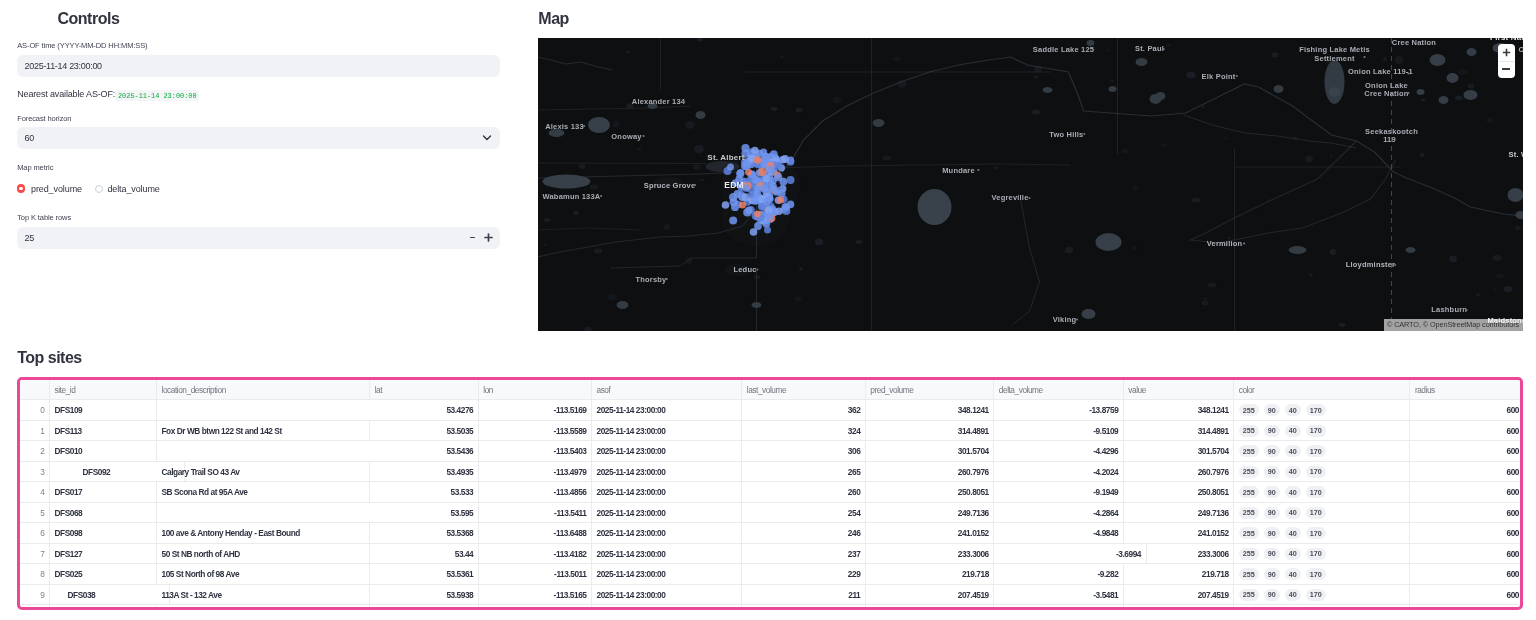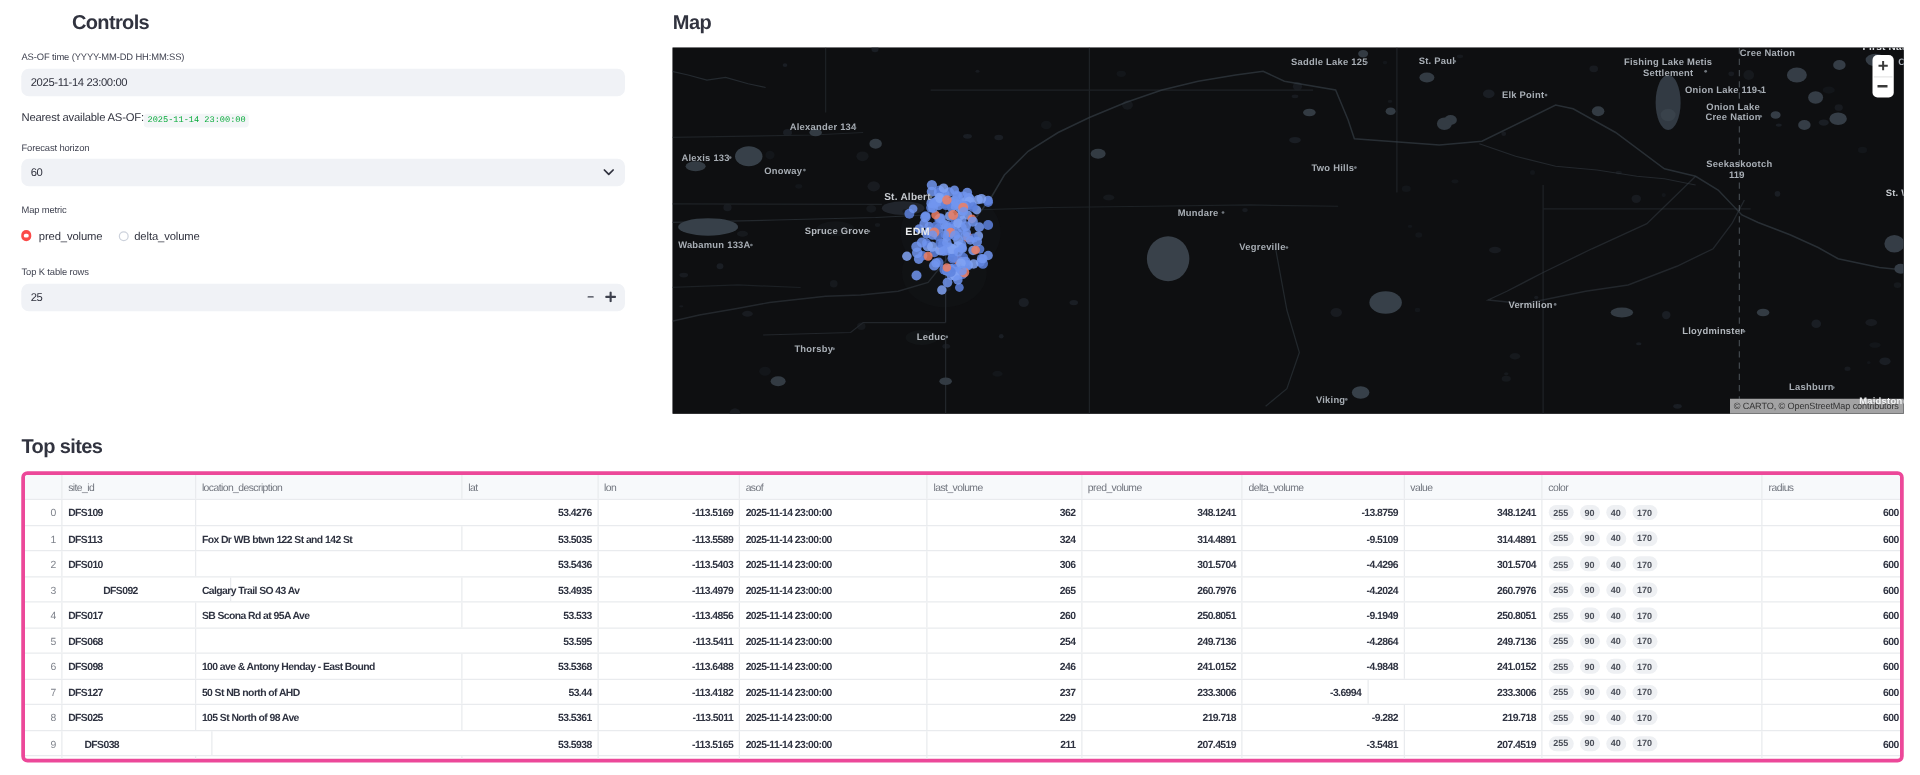--- a/index.html
+++ b/index.html
@@ -590,21 +590,21 @@
 </div>
 <div class="trow" style="top:163.0px; height:20.5px;">
 <div class="tc tidx" style="left:0; width:30px;">7</div>
 <div class="tc" style="left:30.0px; width:107.0px;">DFS127</div>
 <div class="tc" style="left:137.0px; width:213.2px;">50 St NB north of AHD</div>
 <div class="tc tr" style="left:350.2px; width:108.6px;">53.44</div>
 <div class="tc tr" style="left:458.8px; width:113.2px;">-113.4182</div>
 <div class="tc" style="left:572.0px; width:150.3px;">2025-11-14 23:00:00</div>
 <div class="tc tr" style="left:722.3px; width:123.5px;">237</div>
 <div class="tc tr" style="left:845.8px; width:128.5px;">233.3006</div>
-<div class="tc tr" style="left:945px; width:129.5px;text-align:center;">-3.6994</div>
+<div class="tc tr" style="left:997px; width:129.5px;text-align:center;">-3.6994</div>
 <div class="tc tr" style="left:1103.8px; width:110.4px;">233.3006</div>
 <div class="tc tpills" style="left:1214.2px; width:176.2px;">
         <span class="pill">255</span>
         <span class="pill">90</span>
         <span class="pill">40</span>
         <span class="pill">170</span>
       </div>
 <div class="tc tr tlast" style="left:1390.4px; width:113.1px;">600</div>
 </div>
 <div class="trow" style="top:183.5px; height:20.5px;">
@@ -622,20 +622,21 @@
         <span class="pill">255</span>
         <span class="pill">90</span>
         <span class="pill">40</span>
         <span class="pill">170</span>
       </div>
 <div class="tc tr tlast" style="left:1390.4px; width:113.1px;">600</div>
 </div>
 <div class="trow" style="top:204.0px; height:20.5px;">
 <div class="tc tidx" style="left:0; width:30px;">9</div>
 <div class="tc" style="left:30.0px; width:107.0px;margin-left:13px;">DFS038</div>
+<div class="tc" style="left:137.0px; width:213.2px;">113A St - 132 Ave</div>
 <div class="tc tr" style="left:350.2px; width:108.6px;">53.5938</div>
 <div class="tc tr" style="left:458.8px; width:113.2px;">-113.5165</div>
 <div class="tc" style="left:572.0px; width:150.3px;">2025-11-14 23:00:00</div>
 <div class="tc tr" style="left:722.3px; width:123.5px;">211</div>
 <div class="tc tr" style="left:845.8px; width:128.5px;">207.4519</div>
 <div class="tc tr" style="left:974.3px; width:129.5px;">-3.5481</div>
 <div class="tc tr" style="left:1103.8px; width:110.4px;">207.4519</div>
 <div class="tc tpills" style="left:1214.2px; width:176.2px;">
         <span class="pill">255</span>
         <span class="pill">90</span>

